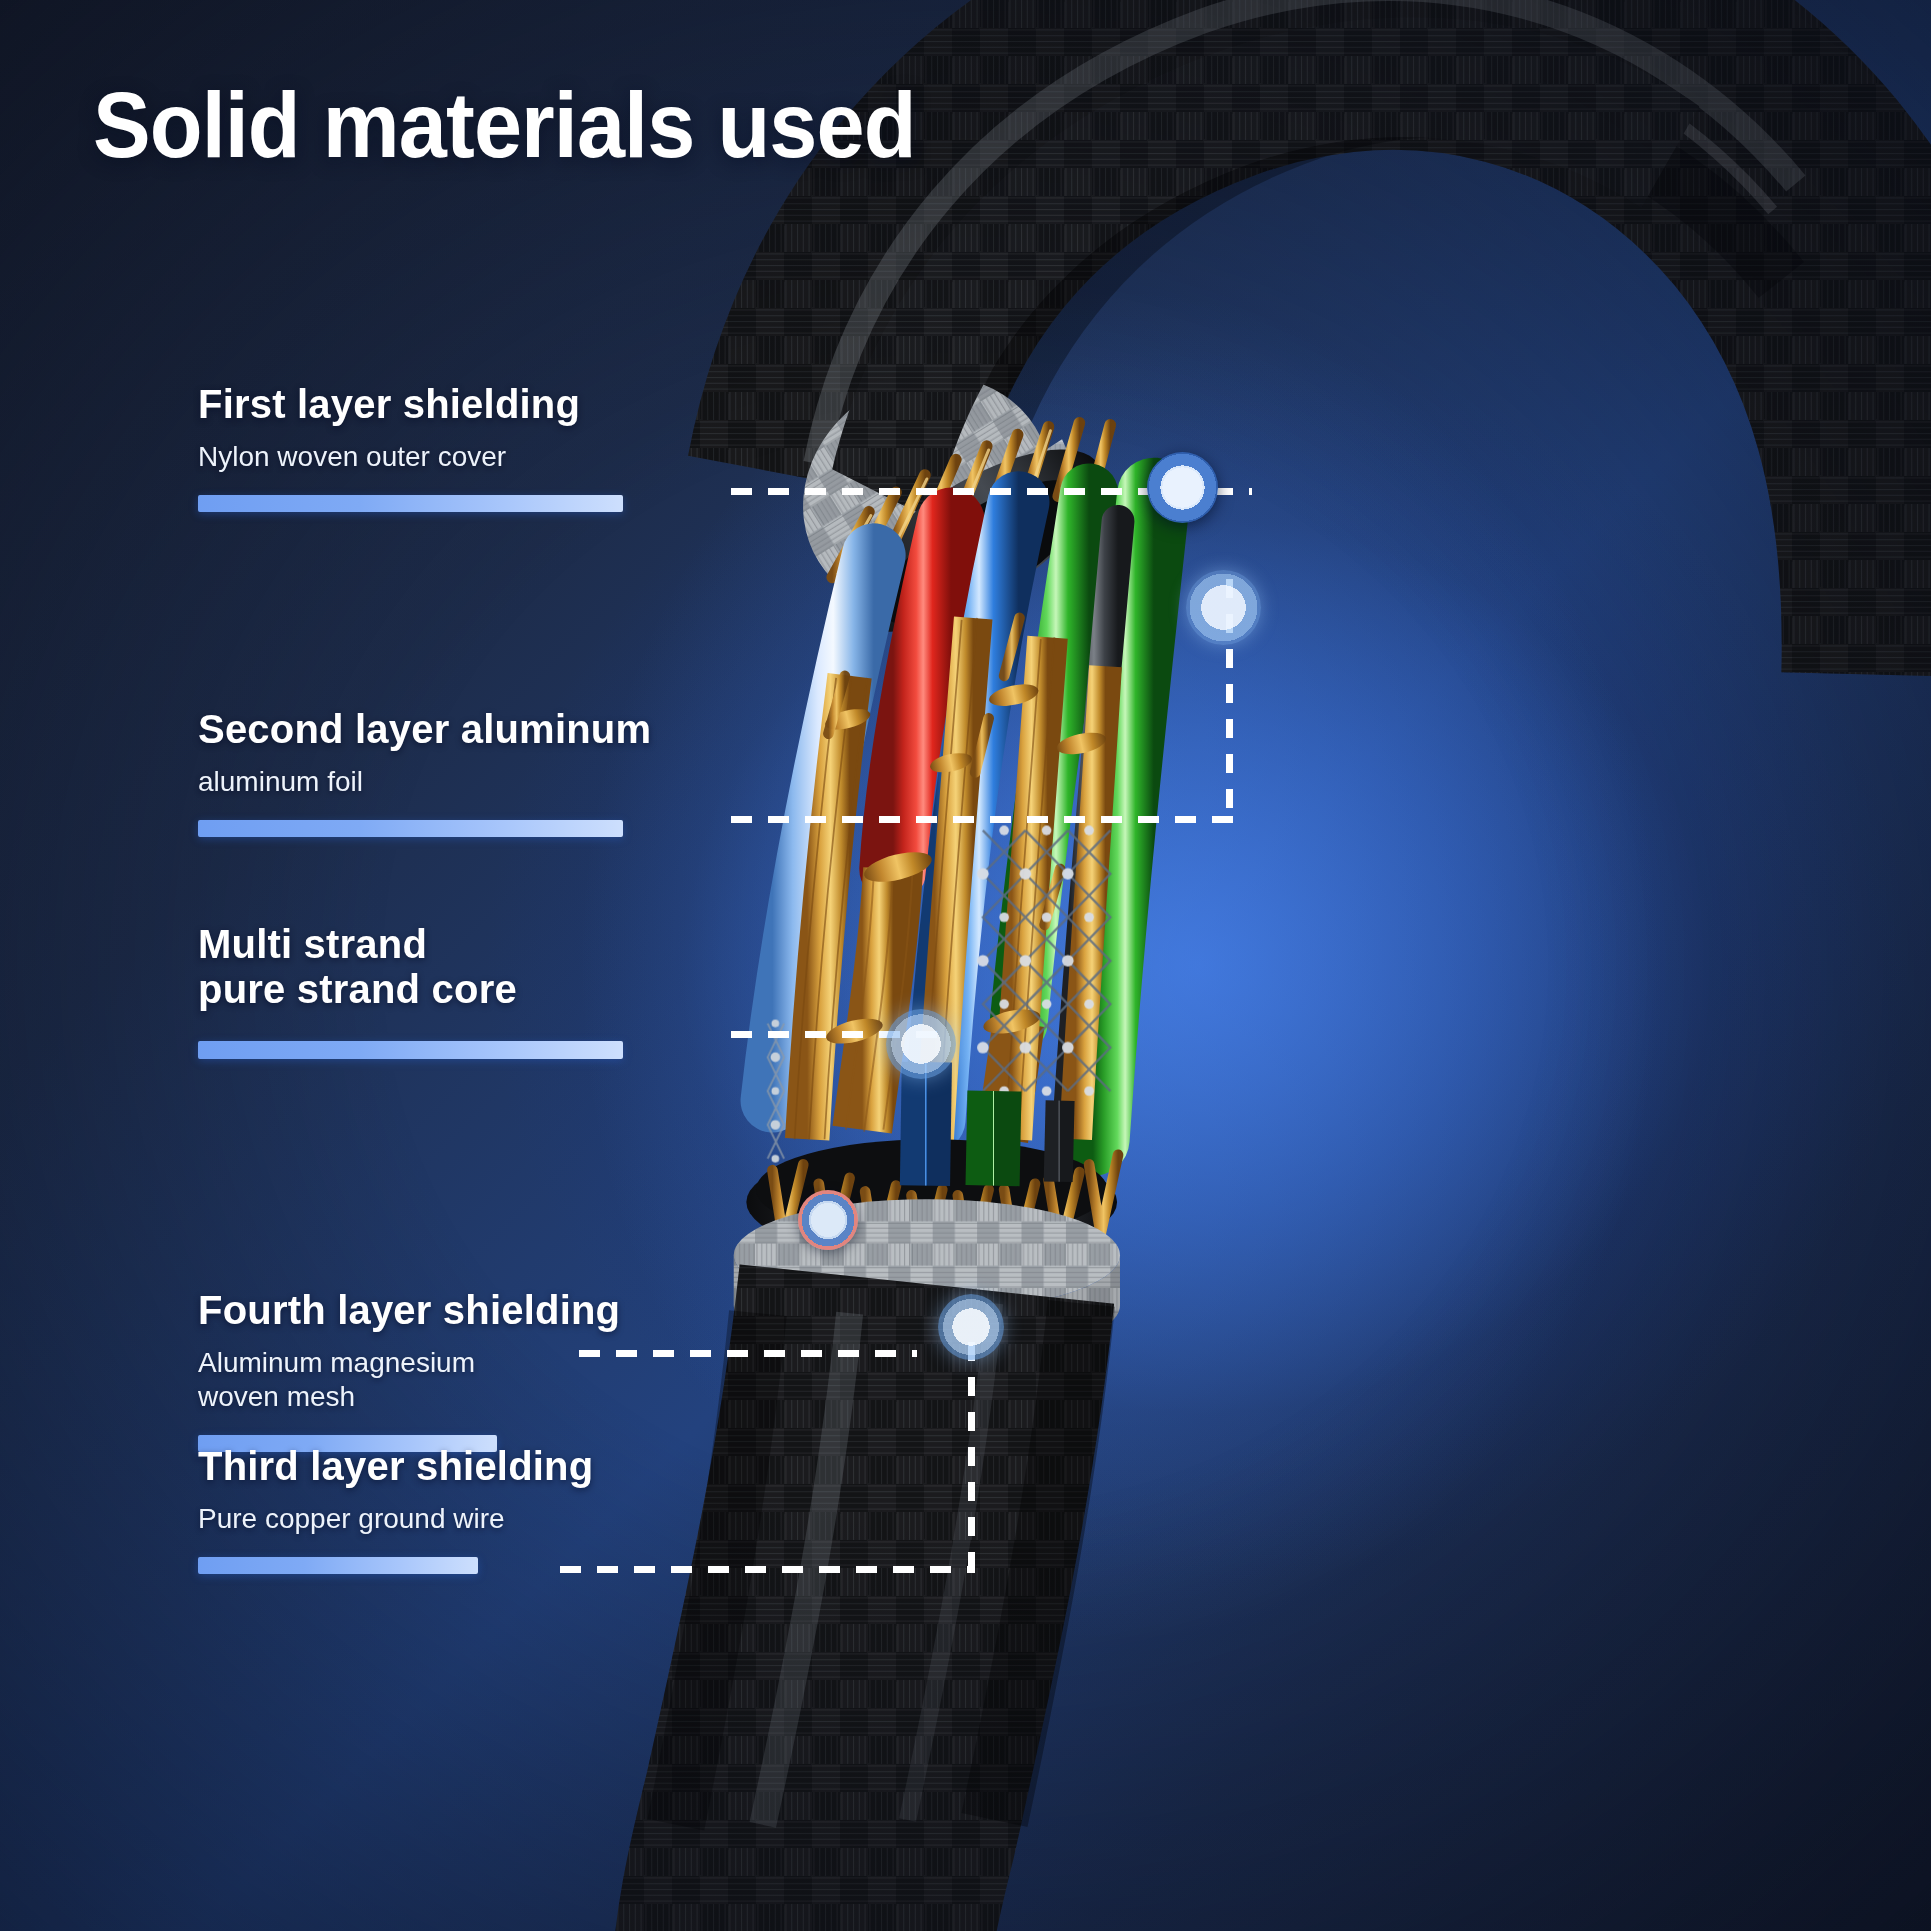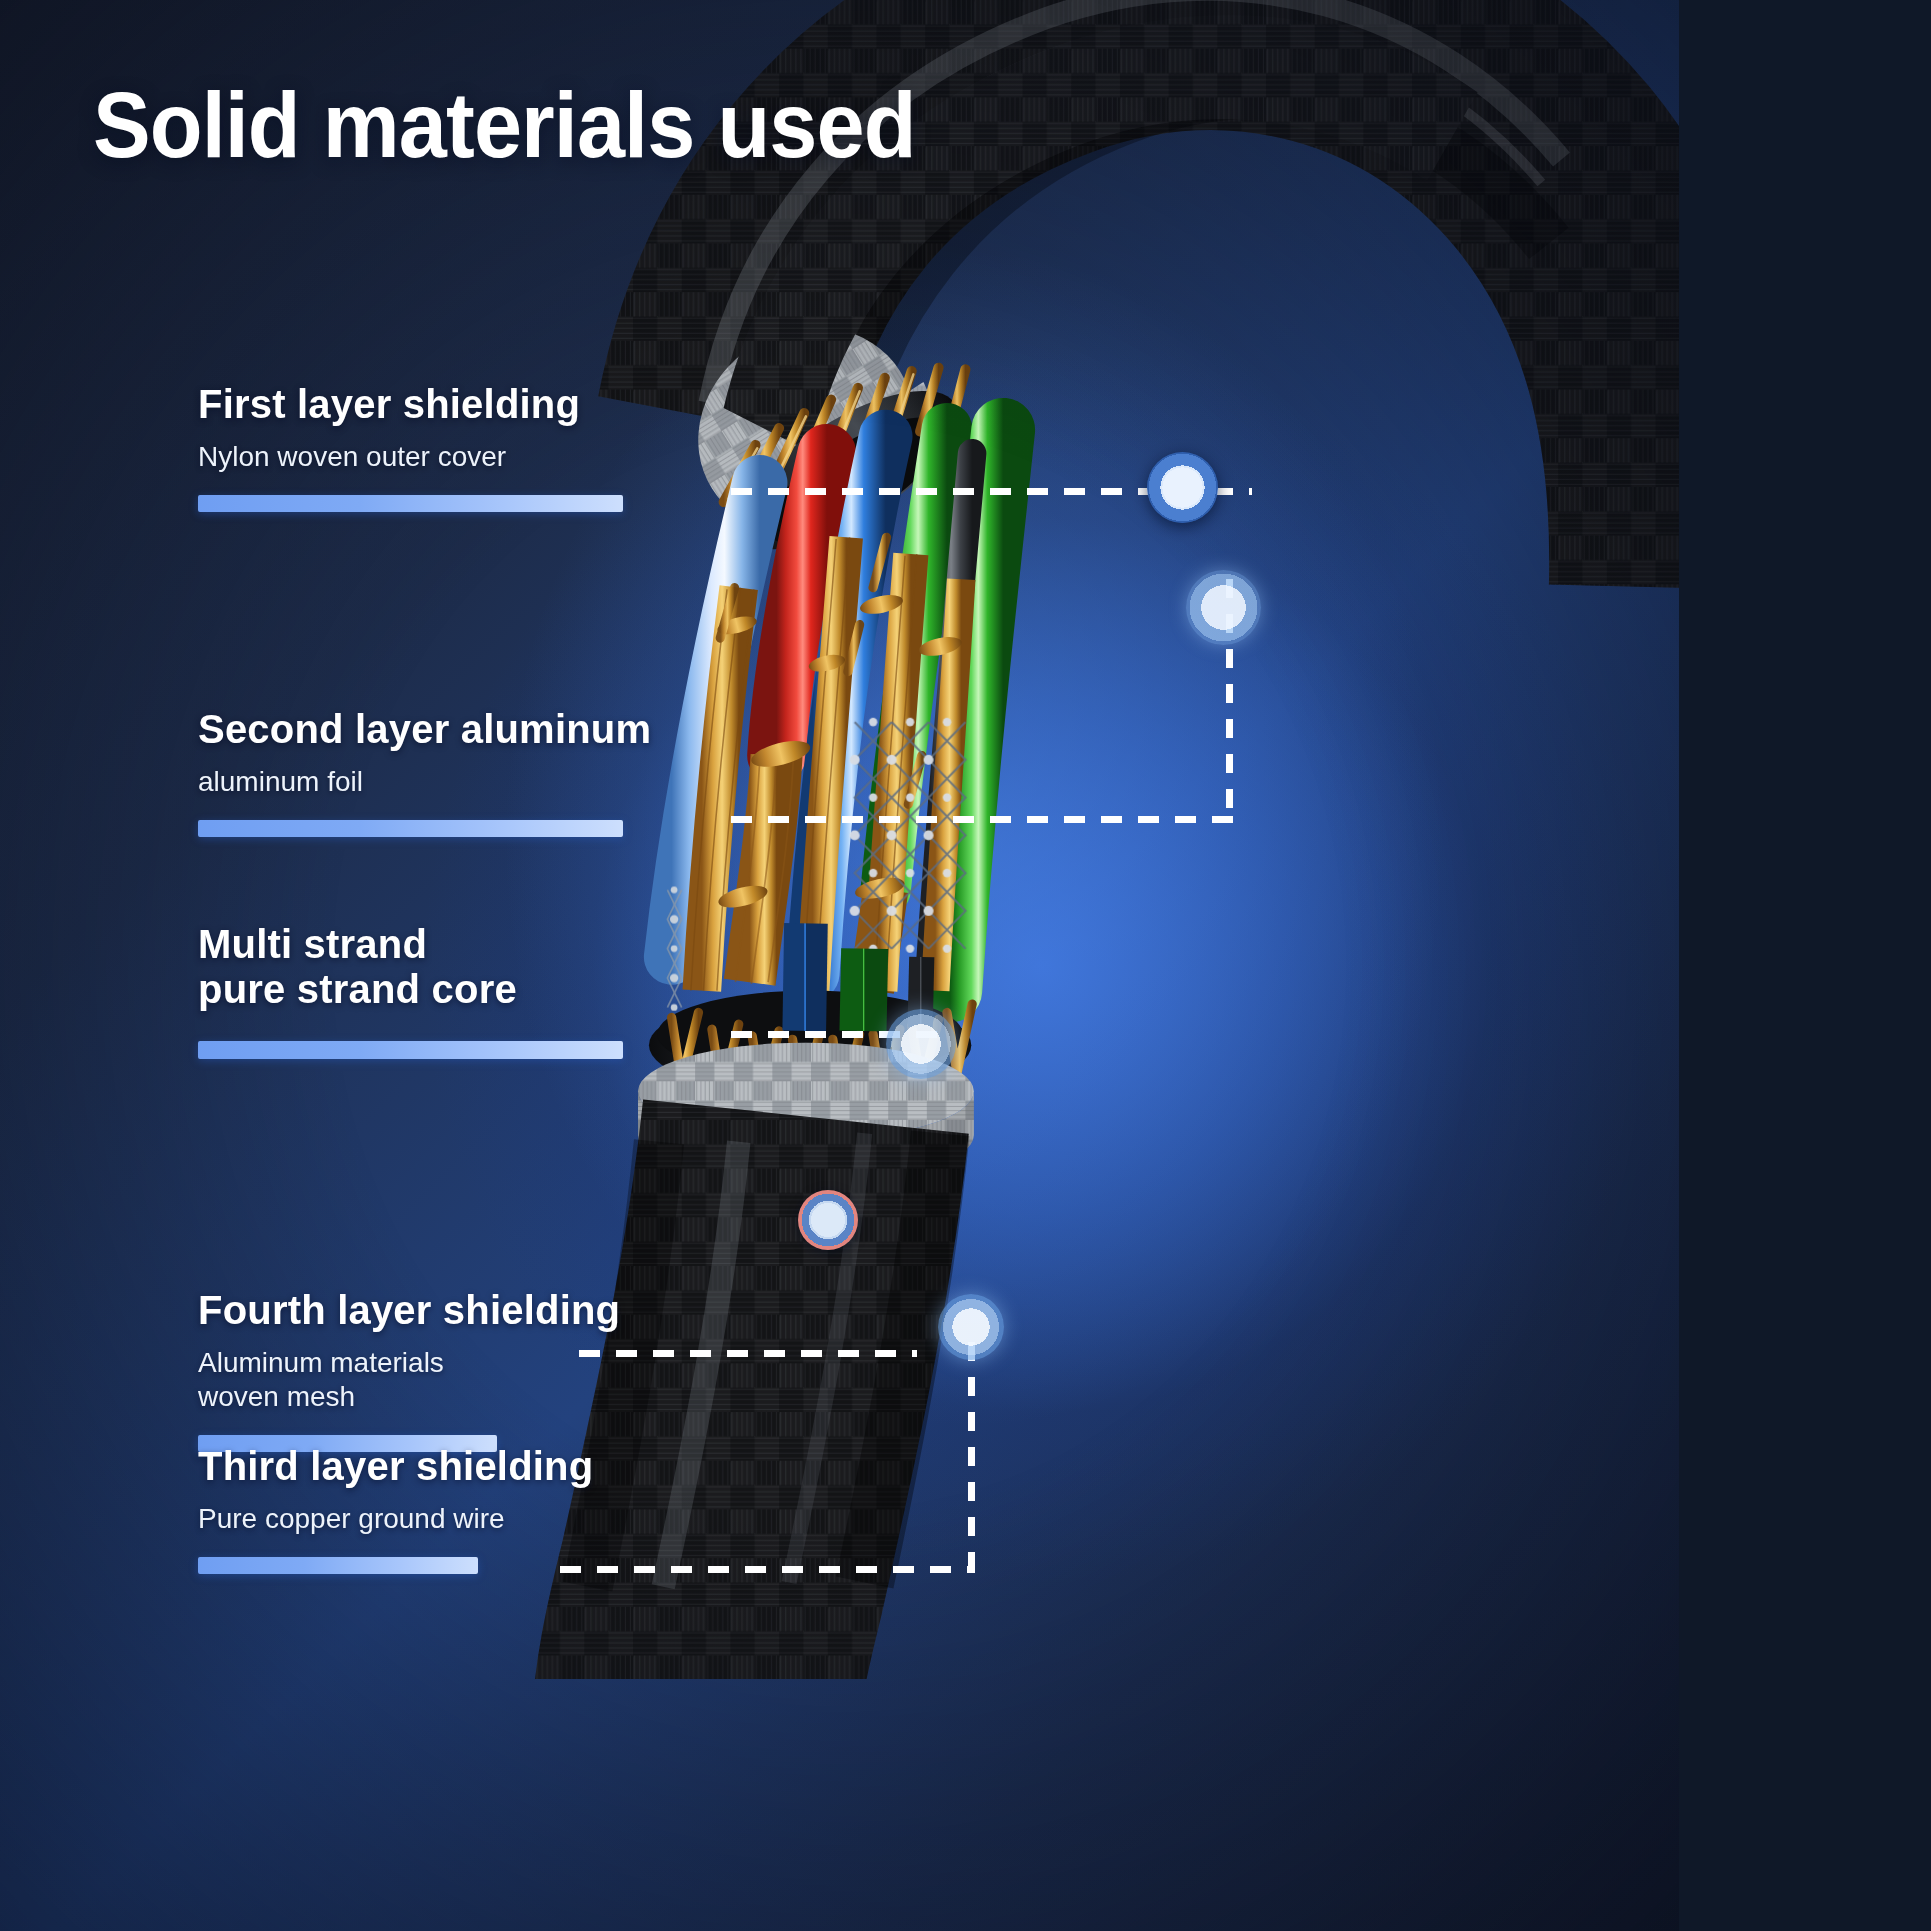--- a/index.html
+++ b/index.html
@@ -1,21 +1,21 @@
 <!DOCTYPE html>
 <html><head>
 <meta charset="utf-8">
 <style>
   html,body{margin:0;padding:0;}
   body{
     width:1931px;height:1931px;overflow:hidden;
     font-family:"Liberation Sans","DejaVu Sans",sans-serif;
     background:#0f1828;
   }
-  #stage{position:relative;width:1679px;height:1931px;overflow:hidden;}
+  #stage{position:relative;width:1931px;height:1931px;overflow:hidden;}
 
   
   .bg-base{position:absolute;inset:0;
     background:linear-gradient(135deg,#1b2336 0%,#1d2c4b 28%,#23427e 55%,#1b2c50 78%,#141c30 100%);}
   .bg-glow{position:absolute;inset:0;
     background:radial-gradient(ellipse 46% 40% at 62% 50%, rgba(58,110,214,.92) 0%, rgba(45,92,190,.62) 32%, rgba(28,58,130,.28) 58%, rgba(12,22,44,0) 80%);}
   .bg-vig{position:absolute;inset:0;
     background:radial-gradient(ellipse 75% 70% at 50% 50%, rgba(0,0,0,0) 40%, rgba(6,10,22,.55) 100%);}
 
   
@@ -452,21 +452,21 @@
     <div class="callout" style="top:922px;">
       <div class="c-title">Multi strand
 pure strand core</div>
       <div class="bar-row" style="margin-top:25px;">
         <div class="bar" style="width:425px;"></div>
       </div>
     </div>
 
     <div class="callout" style="top:1288px;">
       <div class="c-title">Fourth layer shielding</div>
-      <div class="c-sub">Aluminum materials
+      <div class="c-sub">Aluminum magnesium
 woven mesh</div>
       <div class="bar-row">
         <div class="bar" style="width:299px;"></div>
       </div>
     </div>
 
     <div class="callout" style="top:1444px;">
       <div class="c-title">Third layer shielding</div>
       <div class="c-sub">Pure copper ground wire</div>
       <div class="bar-row">

